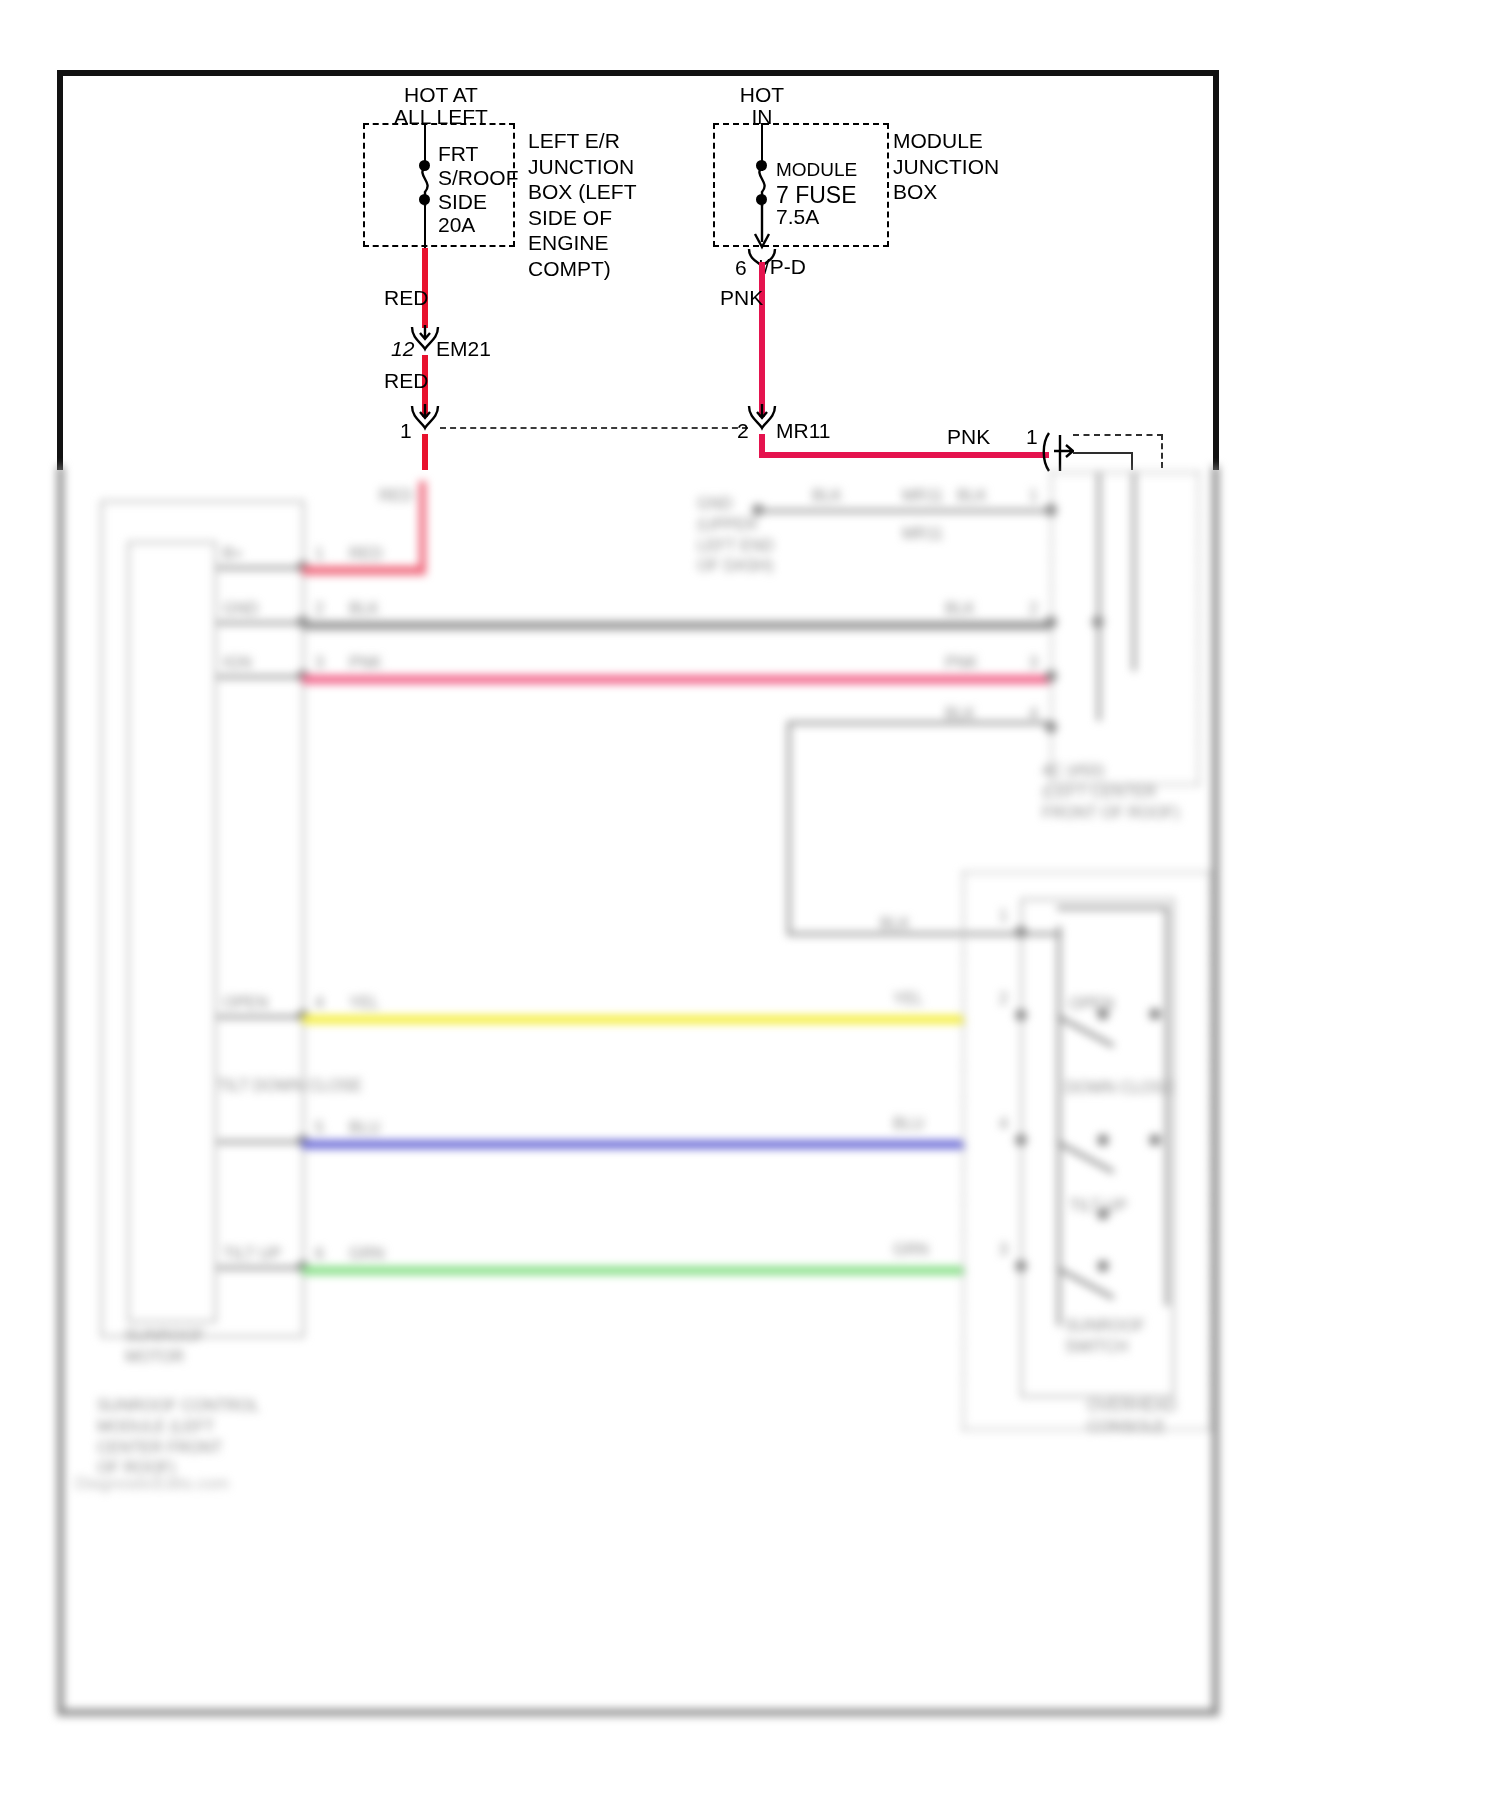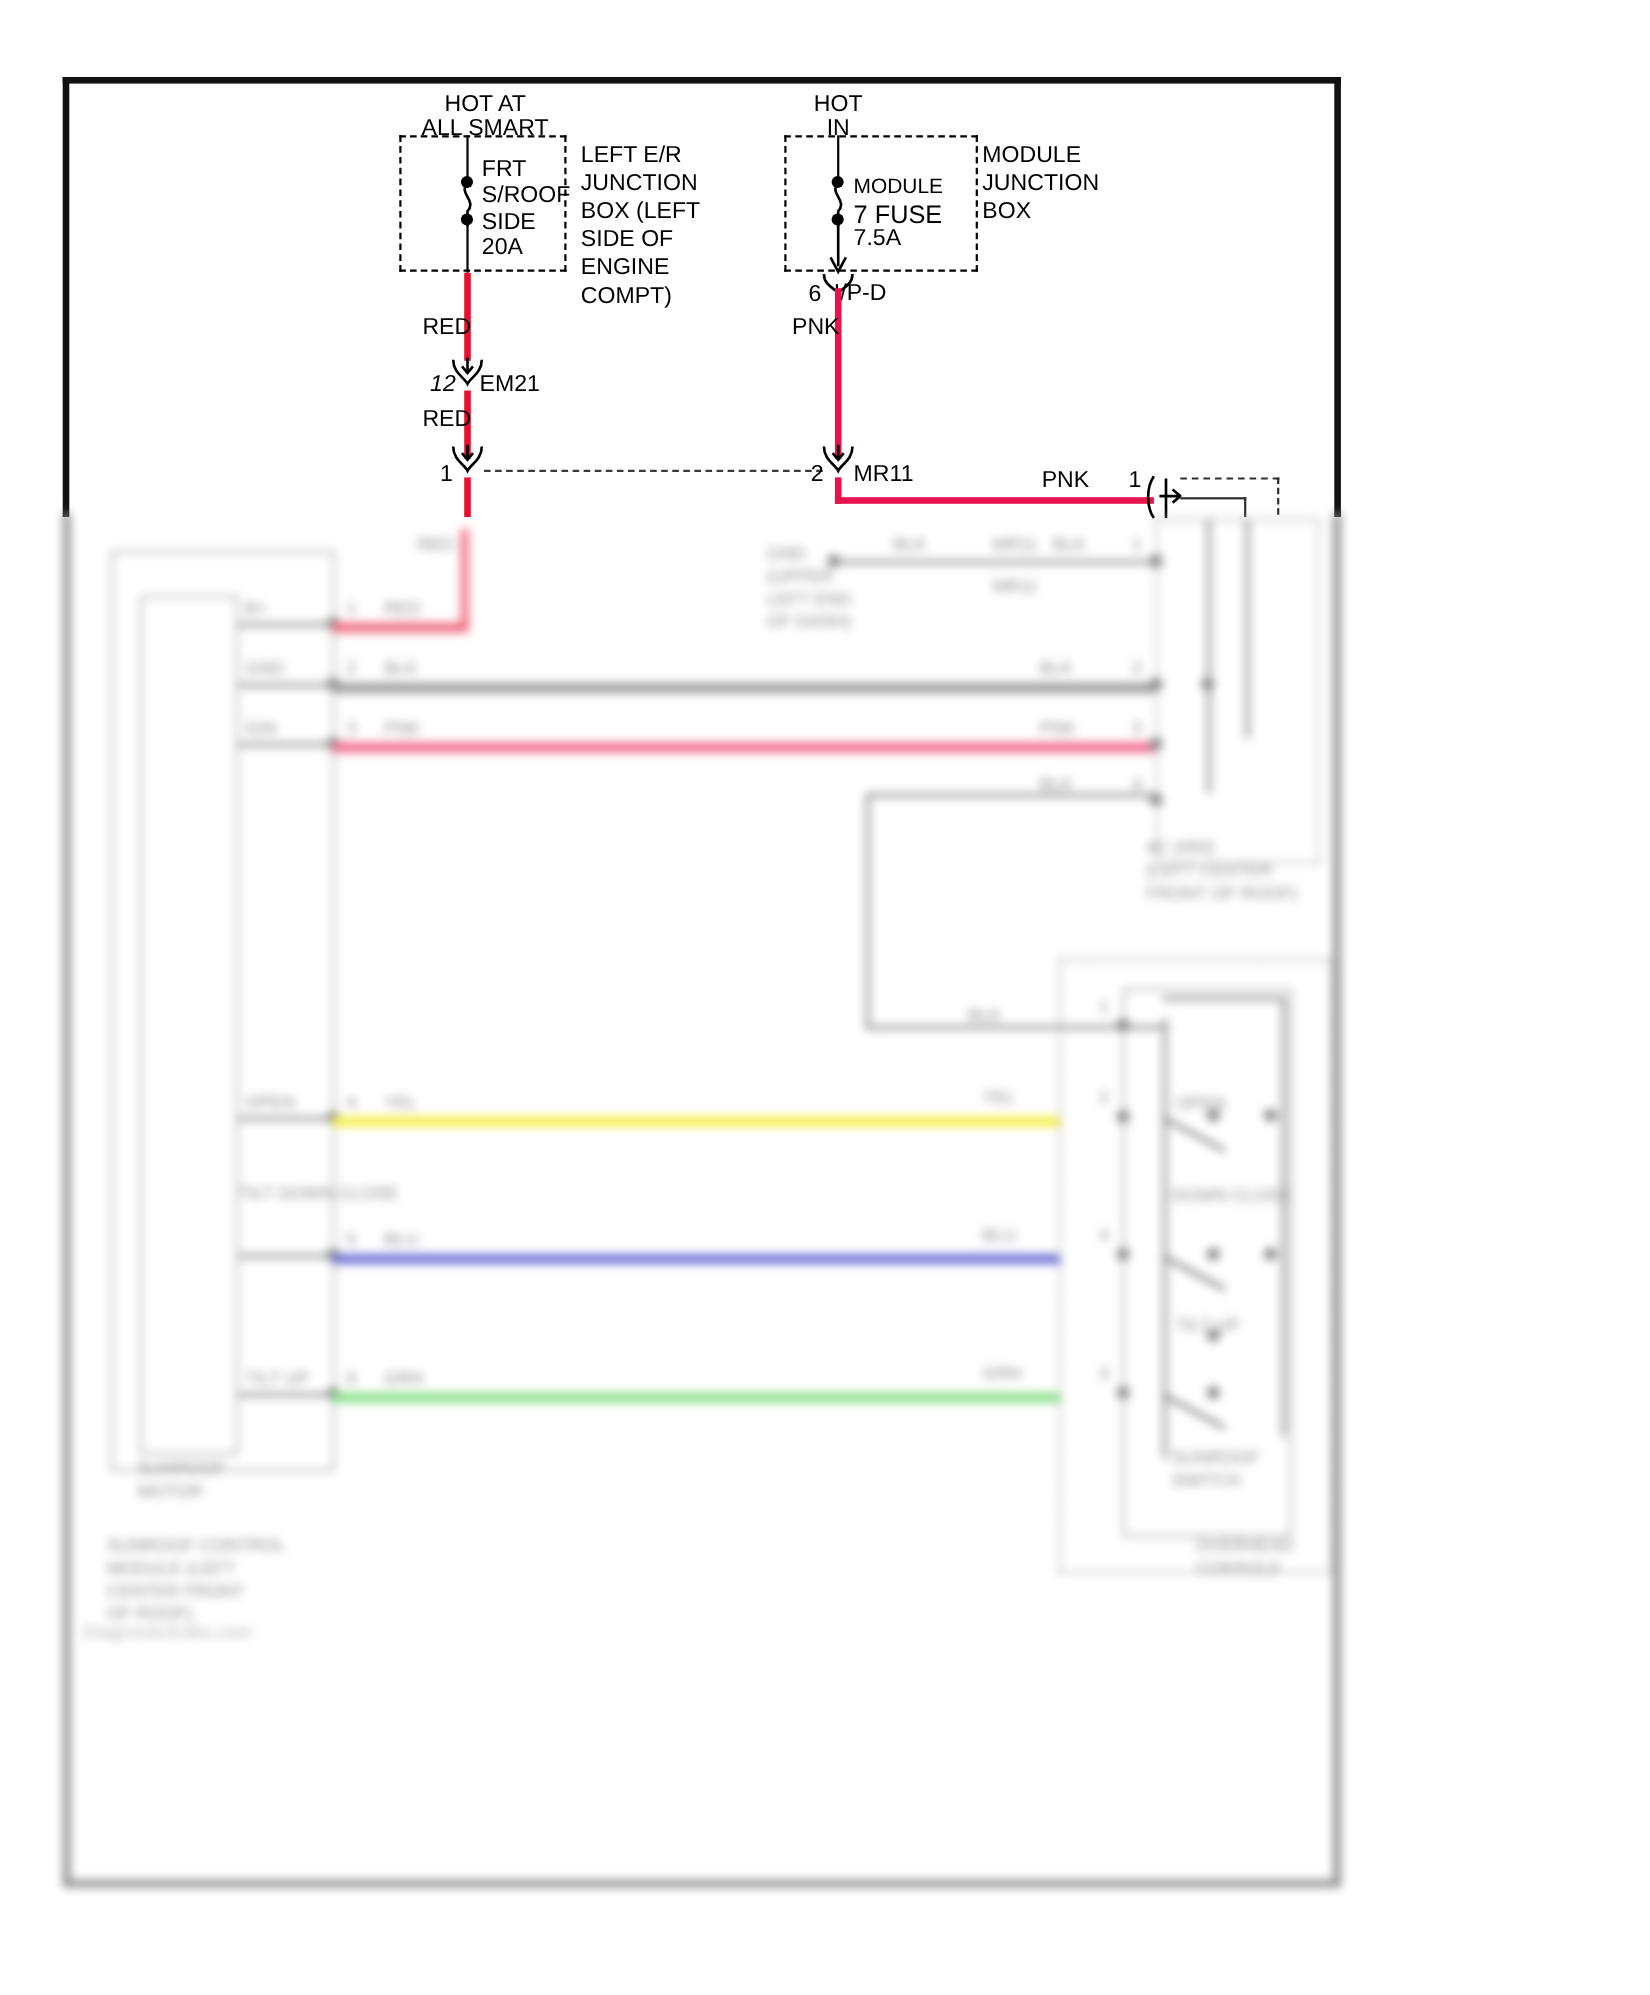--- a/index.html
+++ b/index.html
@@ -61,21 +61,21 @@
 </head>
 <body>
 
 <div id="page">
 
   <div class="frame-top"></div>
   <div class="frame-left"></div>
   <div class="frame-right"></div>
 
   <div class="txt" style="left:381px;top:82px;text-align:center;width:120px;font-size:21px;">HOT AT</div>
-  <div class="txt" style="left:366px;top:104px;text-align:center;width:150px;font-size:21px;">ALL SMART</div>
+  <div class="txt" style="left:366px;top:104px;text-align:center;width:150px;font-size:21px;">ALL LEFT</div>
 
   <div class="dashbox" style="left:363px;top:123px;width:152px;height:124px;"></div>
 
   <div class="vline" style="left:424px;top:123px;height:42px;"></div>
   <div class="dot" style="left:419px;top:160px;"></div>
   <svg class="fuse-svg" style="left:414px;top:166px;" width="22" height="40" viewBox="0 0 22 40">
     <path d="M11 0 C 2 10, 20 16, 11 26 L 11 40" fill="none" stroke="#000" stroke-width="2.4"></path>
   </svg>
   <div class="dot" style="left:419px;top:194px;"></div>
   <div class="vline" style="left:424px;top:200px;height:48px;"></div>

